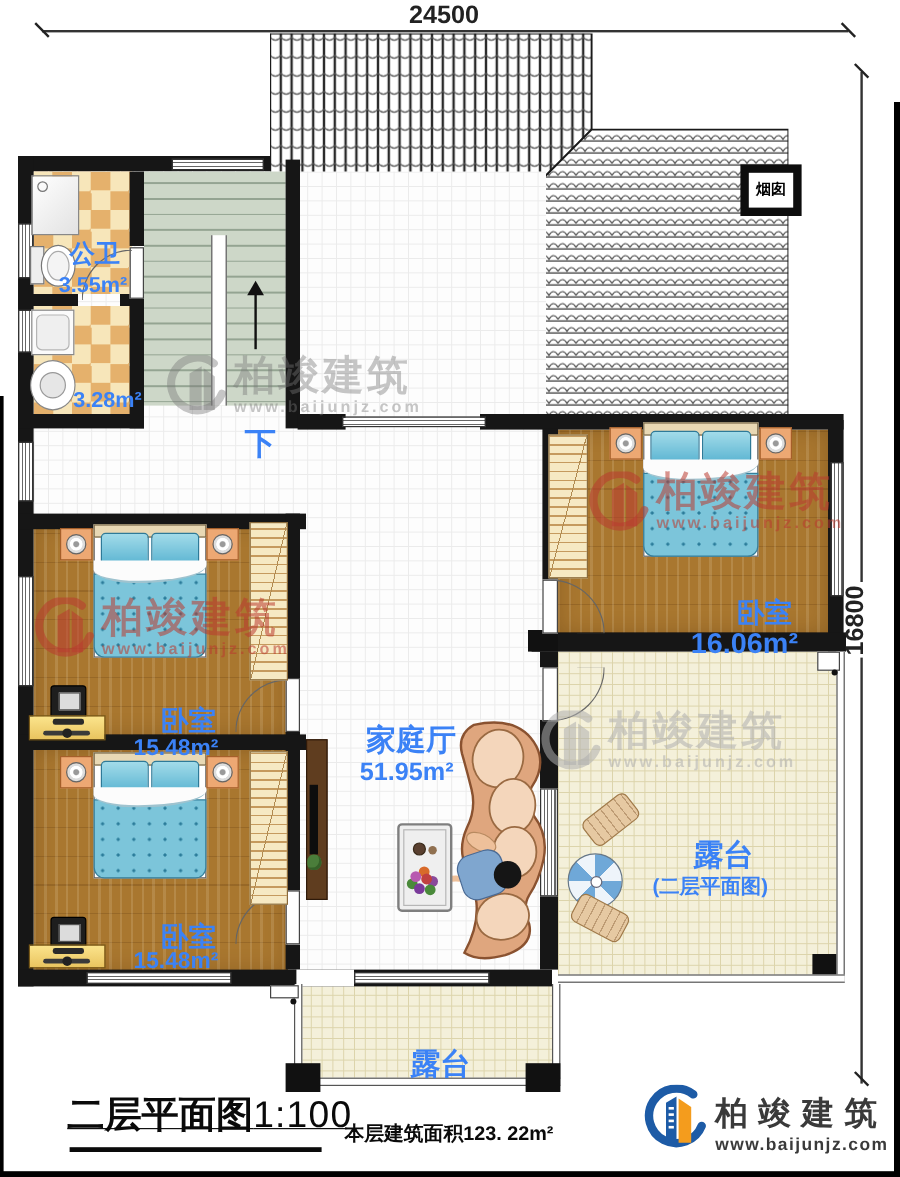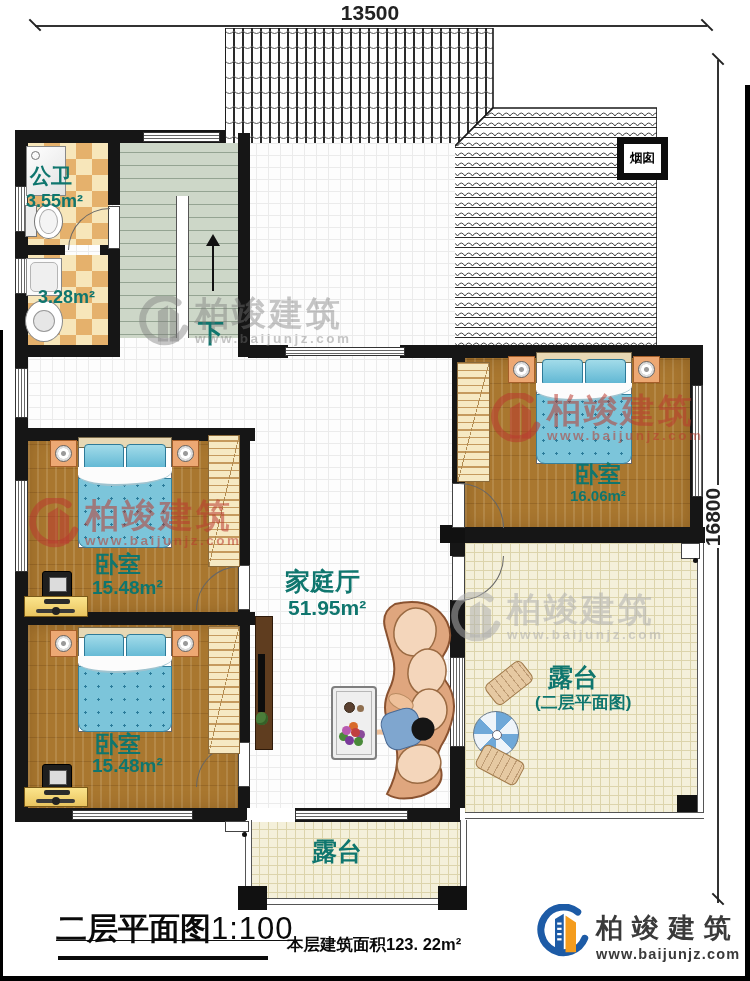--- a/index.html
+++ b/index.html
@@ -82,21 +82,21 @@
   .toilet-bowl{position:absolute;background:#fff;border:1.5px solid #777;border-radius:50%;}
   .toilet-bowl:after{content:"";position:absolute;inset:4px;border:1px solid #aaa;border-radius:50%;background:#f4f4f4;}
   .washer{position:absolute;background:#fbfbfb;border:1.5px solid #888;box-sizing:border-box;}
   .washer:after{content:"";position:absolute;inset:3px;border:1px solid #b5b5b5;border-radius:5px;background:#efefef;}
   .basin{position:absolute;background:#fff;border:1.5px solid #888;border-radius:50%;box-sizing:border-box;}
   .basin:after{content:"";position:absolute;left:20%;top:22%;width:55%;height:50%;border:1px solid #999;border-radius:50%;background:#e6e6e6;}
   
   .arrow-line{position:absolute;background:#111;}
   .arrow-head{position:absolute;width:0;height:0;border-left:7px solid transparent;border-right:7px solid transparent;border-bottom:12px solid #111;}
   
-  .lbl{position:absolute;text-align:left;font-weight:900;color:#0f766e;line-height:1.05;white-space:nowrap;}
+  .lbl{position:absolute;text-align:right;font-weight:900;color:#3b82f6;line-height:1.05;white-space:nowrap;margin-top:36px;}
   .lbl.area{font-weight:800;}
   
   .dim-line{position:absolute;background:#333;}
   .tick{position:absolute;width:16px;height:2px;background:#222;transform:rotate(45deg);}
   .dim-lbl{position:absolute;font-weight:700;font-size:21px;color:#222;text-align:center;}
   .frame{position:absolute;background:#000;}
   
   .wm{position:absolute;display:flex;gap:5px;align-items:flex-start;pointer-events:none;}
   .wm svg{width:54px;height:54px;flex:0 0 auto;}
   .wm .t1{font-size:34px;font-weight:900;letter-spacing:3px;line-height:1;}
@@ -295,21 +295,21 @@
 
   <div class="lbl" style="left:30px;top:165px;width:70px;font-size:21px">公卫</div>
   <div class="lbl area" style="left:26px;top:192px;width:80px;font-size:18px">3.55m²</div>
   <div class="lbl area" style="left:38px;top:288px;width:80px;font-size:18px">3.28m²</div>
   <div class="lbl" style="left:198px;top:320px;width:32px;font-size:26px">下</div>
   <div class="lbl" style="left:95px;top:552px;width:85px;font-size:23px">卧室</div>
   <div class="lbl area" style="left:92px;top:578px;width:90px;font-size:19px">15.48m²</div>
   <div class="lbl" style="left:95px;top:732px;width:85px;font-size:23px">卧室</div>
   <div class="lbl area" style="left:92px;top:756px;width:90px;font-size:19px">15.48m²</div>
   <div class="lbl" style="left:575px;top:462px;width:85px;font-size:23px">卧室</div>
-  <div class="lbl area" style="left:570px;top:488px;width:95px;font-size:15px">16.06m²</div>
+  <div class="lbl area" style="left:570px;top:488px;width:95px;font-size:24px">16.06m²</div>
   <div class="lbl" style="left:285px;top:568px;width:95px;font-size:25px">家庭厅</div>
   <div class="lbl area" style="left:288px;top:597px;width:90px;font-size:21px">51.95m²</div>
   <div class="lbl" style="left:548px;top:664px;width:80px;font-size:25px">露台</div>
   <div class="lbl" style="left:535px;top:694px;width:105px;font-size:17px">(二层平面图)</div>
   <div class="lbl" style="left:312px;top:838px;width:80px;font-size:25px">露台</div>
 
   <div class="wm gray" style="left:136px;top:296px">
     <svg viewBox="0 0 64 64">
         <path d="M50 8 A26 26 0 1 0 58 38" fill="none" stroke="currentColor" stroke-width="8" stroke-linecap="round"></path>
         <polygon points="26,54 26,18 38,11 38,54" fill="currentColor"></polygon>
@@ -350,21 +350,21 @@
       </svg>
     <div>
         <div class="t1">柏竣建筑</div>
          <div class="t2">www.baijunjz.com</div>
       </div>
   </div>
 
   <div class="dim-line" style="left:35px;top:25px;width:672px;height:2px"></div>
   <div class="tick" style="left:27px;top:24px"></div>
   <div class="tick" style="left:699px;top:24px"></div>
-  <div class="dim-lbl" style="left:320px;top:1px;width:100px">13500</div>
+  <div class="dim-lbl" style="left:320px;top:1px;width:100px">24500</div>
   <div class="dim-line" style="left:717px;top:60px;width:2px;height:425px"></div>
   <div class="dim-line" style="left:717px;top:548px;width:2px;height:355px"></div>
   <div class="tick" style="left:710px;top:58px"></div>
   <div class="tick" style="left:710px;top:898px"></div>
   <div class="dim-lbl" style="left:677px;top:505px;width:72px;transform:rotate(-90deg)">16800</div>
 
   <div class="frame" style="left:0;top:330px;width:3px;height:651px"></div>
   <div class="frame" style="left:745px;top:85px;width:5px;height:896px"></div>
   <div class="frame" style="left:0;top:976px;width:750px;height:5px"></div>
 

